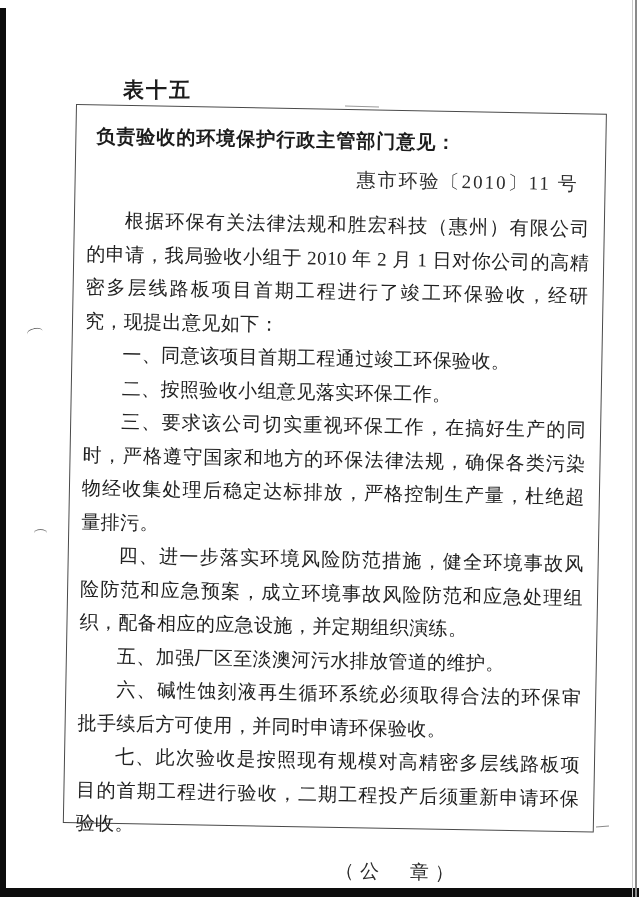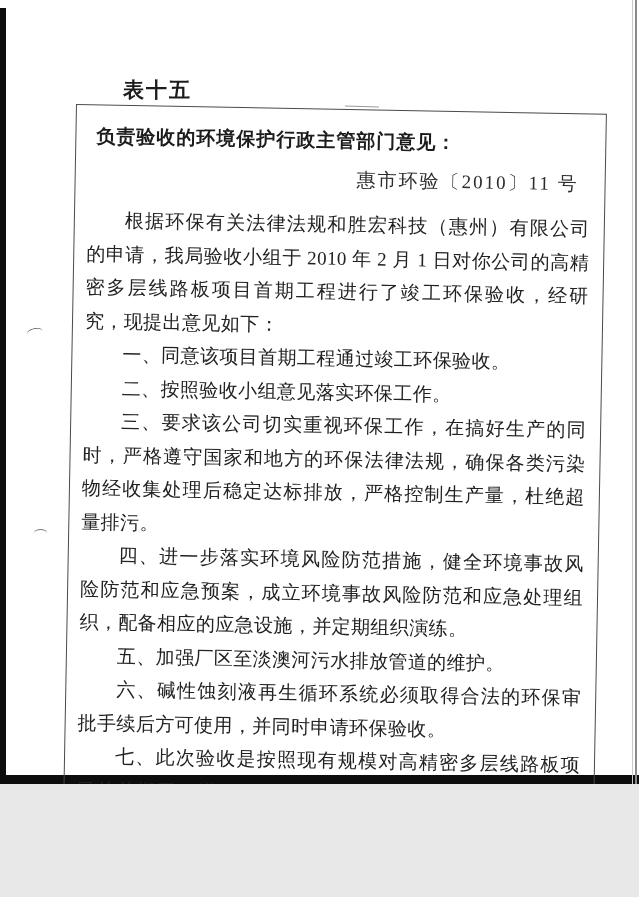--- a/index.html
+++ b/index.html
@@ -2,21 +2,21 @@
 <html style="--paper: #ffffff; --ink: #222222; --border: #4a4a4a; --scan_edge: #0d0d0d; --stamp: #a8a39b;"><head>
 <meta charset="utf-8">
 <style>
   html,body { margin:0; padding:0; }
   body {
     width:639px; height:897px;
     background:#e8e8e8;
     font-family:"Liberation Serif","DejaVu Serif",serif;
   }
   .page {
-    position:relative; width:639px; height:784px;
+    position:relative; width:639px; height:897px;
     background:var(--paper,#ffffff);
     overflow:hidden;
     color:var(--ink,#222222);
   }
   
   .edge-left   { position:absolute; left:0; top:8px; width:6px; height:889px; background:var(--scan_edge,#0d0d0d); }
   .edge-bottom { position:absolute; left:0; bottom:0; width:639px; height:9px; background:var(--scan_edge,#0d0d0d); }
   .edge-right  { position:absolute; right:2px; top:0; width:2px; height:897px; background:#8a8a8a; }
   .edge-right2 { position:absolute; right:6px; top:0; width:1px; height:897px; background:#c9c9c9; }
 

